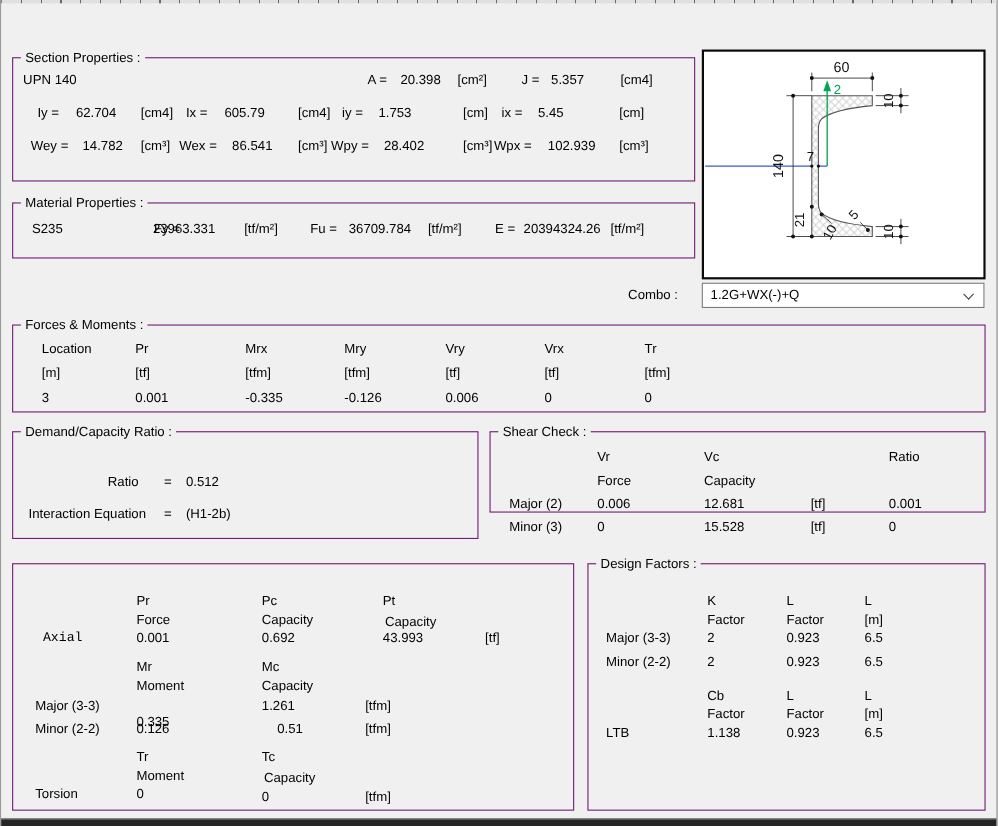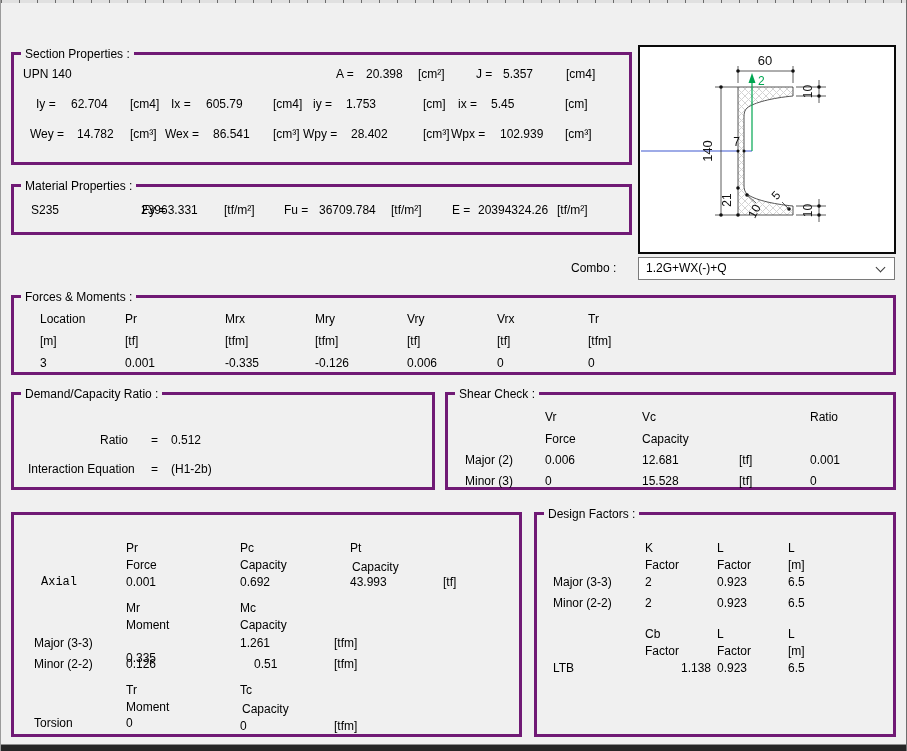--- a/index.html
+++ b/index.html
@@ -21,21 +21,21 @@
   }
   .titlebar {
     position: absolute; top: 3px; left: 0; right: 0; height: 28px;
     background: #ffffff; border-bottom: 1px solid #ededed;
   }
   .title-text { position: absolute; left: 15px; top: 6px; font-size: 13px; white-space: nowrap; }
   .close-btn {
     position: absolute; right: 8px; top: 2px; width: 26px; height: 24px;
     text-align: center; line-height: 24px; font-size: 14px; color: #1a1a1a; cursor: pointer;
   }
-  .groupbox { position: absolute; border: 3px solid #701a75; }
+  .groupbox { position: absolute; border: 1px solid #701a75; }
   .gl {
     position: absolute; top: -8px; left: 7px; background: #f0f0f0;
     padding: 0 4px; white-space: nowrap; line-height: 15px;
   }
   .t { position: absolute; white-space: nowrap; line-height: 15px; }
   .picture {
     position: absolute; left: 637px; top: 45px; width: 258px; height: 209px;
     background: #ffffff; border: 2px solid #0a0a0a;
   }
   .combo-label { position: absolute; left: 570px; top: 261px; white-space: nowrap; }
@@ -212,21 +212,21 @@
   <div class="groupbox" style="left:10px;top:392px;width:424px;height:98px;">
     <span class="gl">Demand/Capacity Ratio :</span>
     <span class="t" style="left:86px;top:38px;">Ratio</span>
     <span class="t" style="left:137px;top:38px;">=</span>
     <span class="t" style="left:157px;top:38px;">0.512</span>
     <span class="t" style="left:14px;top:67px;">Interaction Equation</span>
     <span class="t" style="left:137px;top:67px;">=</span>
     <span class="t" style="left:157px;top:67px;">(H1-2b)</span>
   </div>
 
-  <div class="groupbox" style="left:444px;top:392px;width:451px;height:98px;">
+  <div class="groupbox" style="left:444px;top:392px;width:451px;height:74px;">
     <span class="gl">Shear Check :</span>
     <span class="t" style="left:97px;top:15px;">Vr</span>
     <span class="t" style="left:194px;top:15px;">Vc</span>
     <span class="t" style="left:362px;top:15px;">Ratio</span>
     <span class="t" style="left:97px;top:37px;">Force</span>
     <span class="t" style="left:194px;top:37px;">Capacity</span>
     <span class="t" style="left:17px;top:58px;">Major (2)</span>
     <span class="t" style="left:97px;top:58px;">0.006</span>
     <span class="t" style="left:194px;top:58px;">12.681</span>
     <span class="t" style="left:291px;top:58px;">[tf]</span>
@@ -291,19 +291,19 @@
     <span class="t" style="left:180px;top:81px;">0.923</span>
     <span class="t" style="left:251px;top:81px;">6.5</span>
 
     <span class="t" style="left:108px;top:112px;">Cb</span>
     <span class="t" style="left:180px;top:112px;">L</span>
     <span class="t" style="left:251px;top:112px;">L</span>
     <span class="t" style="left:108px;top:129px;">Factor</span>
     <span class="t" style="left:180px;top:129px;">Factor</span>
     <span class="t" style="left:251px;top:129px;">[m]</span>
     <span class="t" style="left:16px;top:146px;">LTB</span>
-    <span class="t" style="left:108px;top:146px;margin-left:36px;">1.138</span>
+    <span class="t" style="left:108px;top:146px;">1.138</span>
     <span class="t" style="left:180px;top:146px;">0.923</span>
     <span class="t" style="left:251px;top:146px;">6.5</span>
   </div>
 
   <div class="bottom-edge"></div>
 </div>
 
 </body></html>

